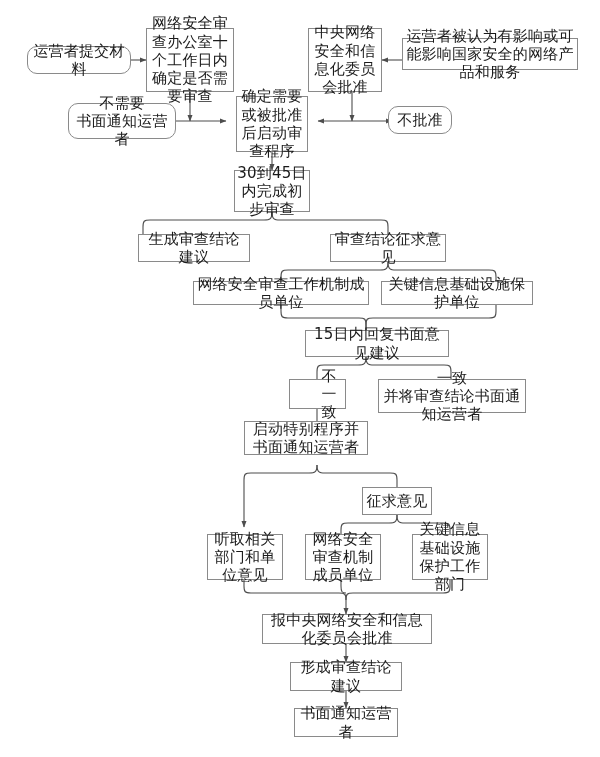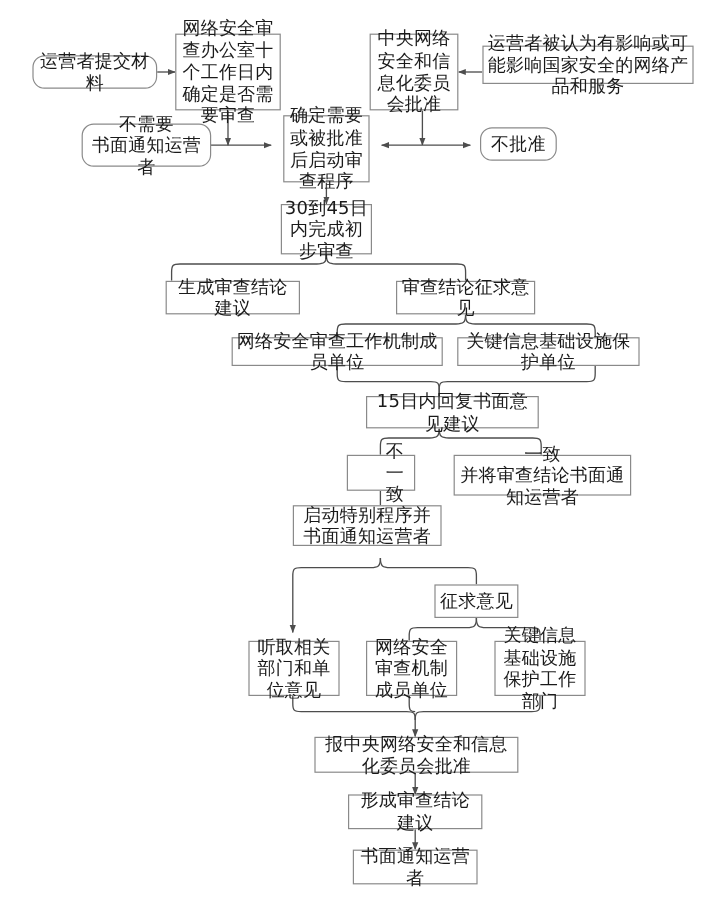--- a/index.html
+++ b/index.html
@@ -123,21 +123,21 @@
   </div>
 
   <div class="node rounded" style="left:68px; top:103px; width:108px; height:36px;">
     <span>不需要<br>书面通知运营者</span>
   </div>
 
   <div class="node" style="left:236px; top:96px; width:72px; height:56px;">
     <span>确定需要或被批准后启动审查程序</span>
   </div>
 
-  <div class="node rounded" style="left:400px; top:106px; width:64px; height:28px;">
+  <div class="node rounded" style="left:388px; top:106px; width:64px; height:28px;">
     <span>不批准</span>
   </div>
 
   <div class="node" style="left:234px; top:170px; width:76px; height:42px;">
     <span>30到45日内完成初步审查</span>
   </div>
 
   <div class="node" style="left:138px; top:234px; width:112px; height:28px;">
     <span>生成审查结论建议</span>
   </div>

